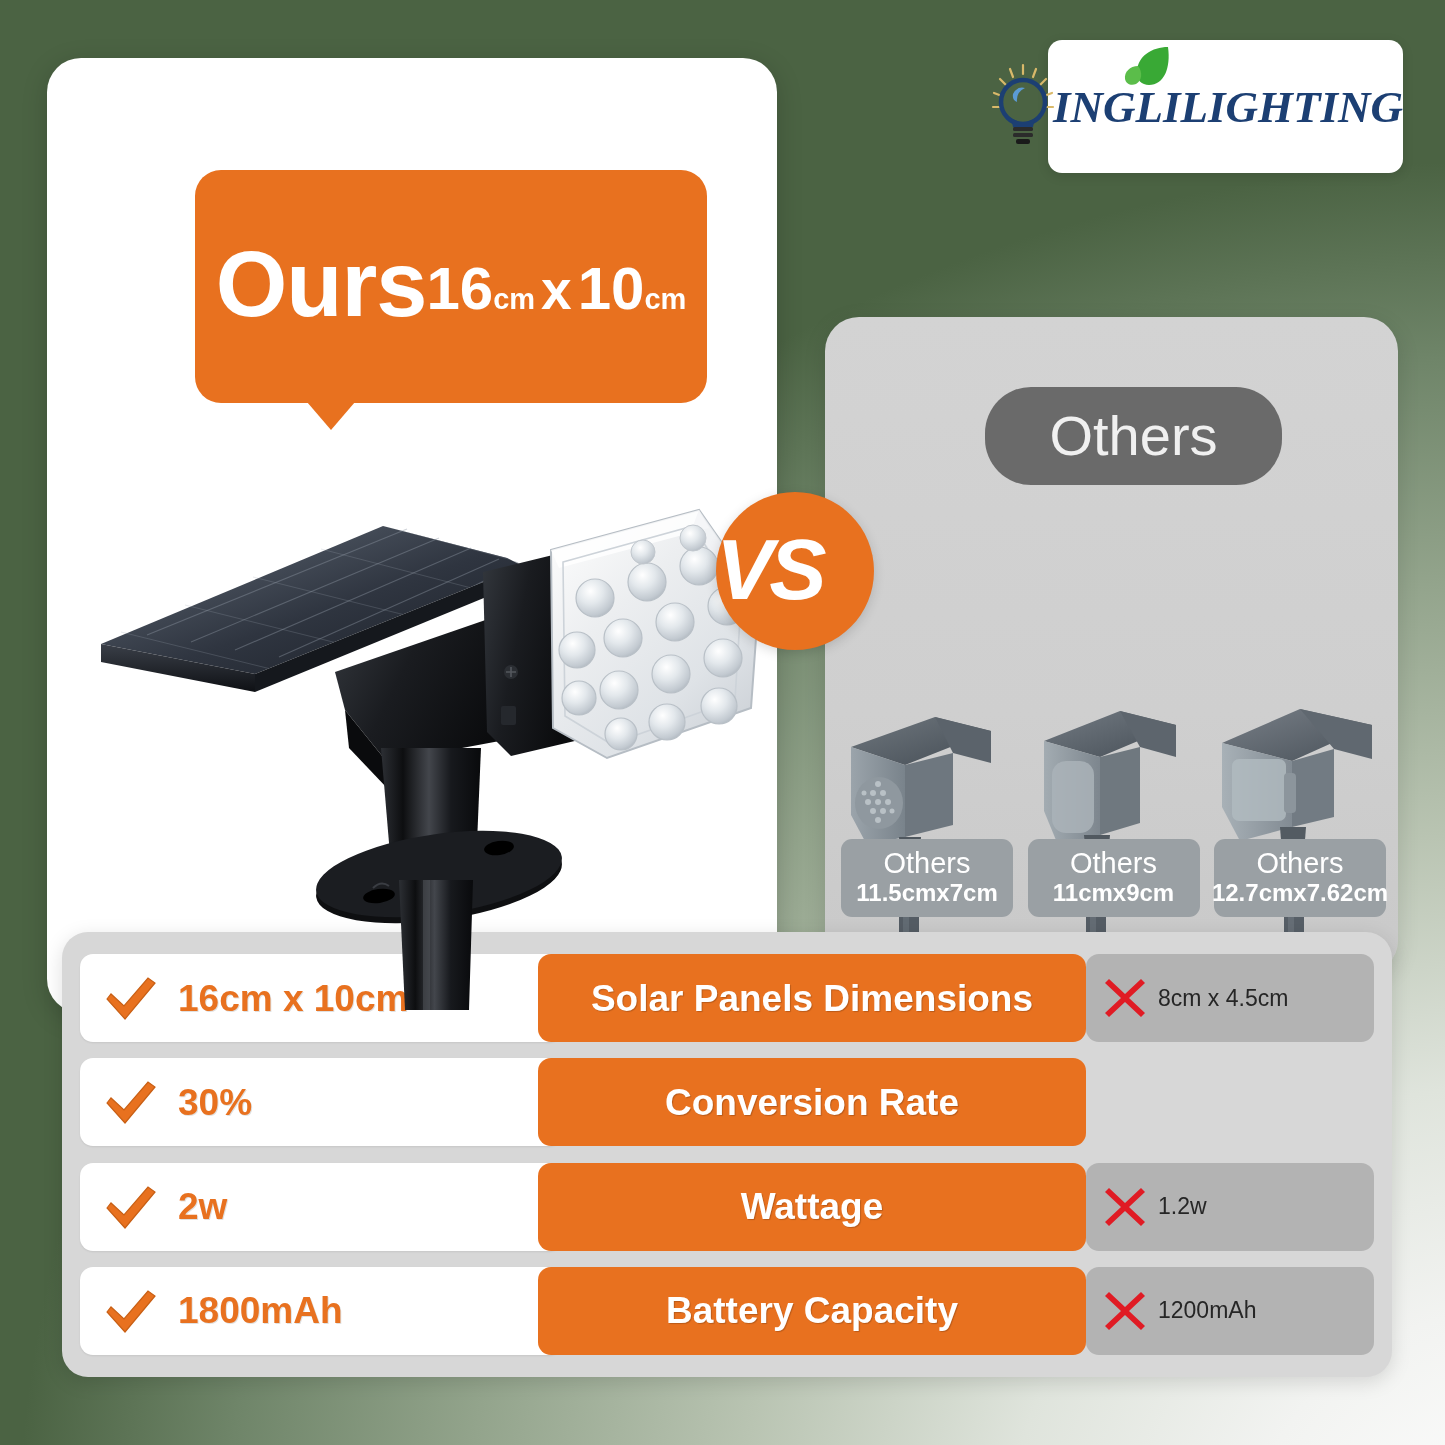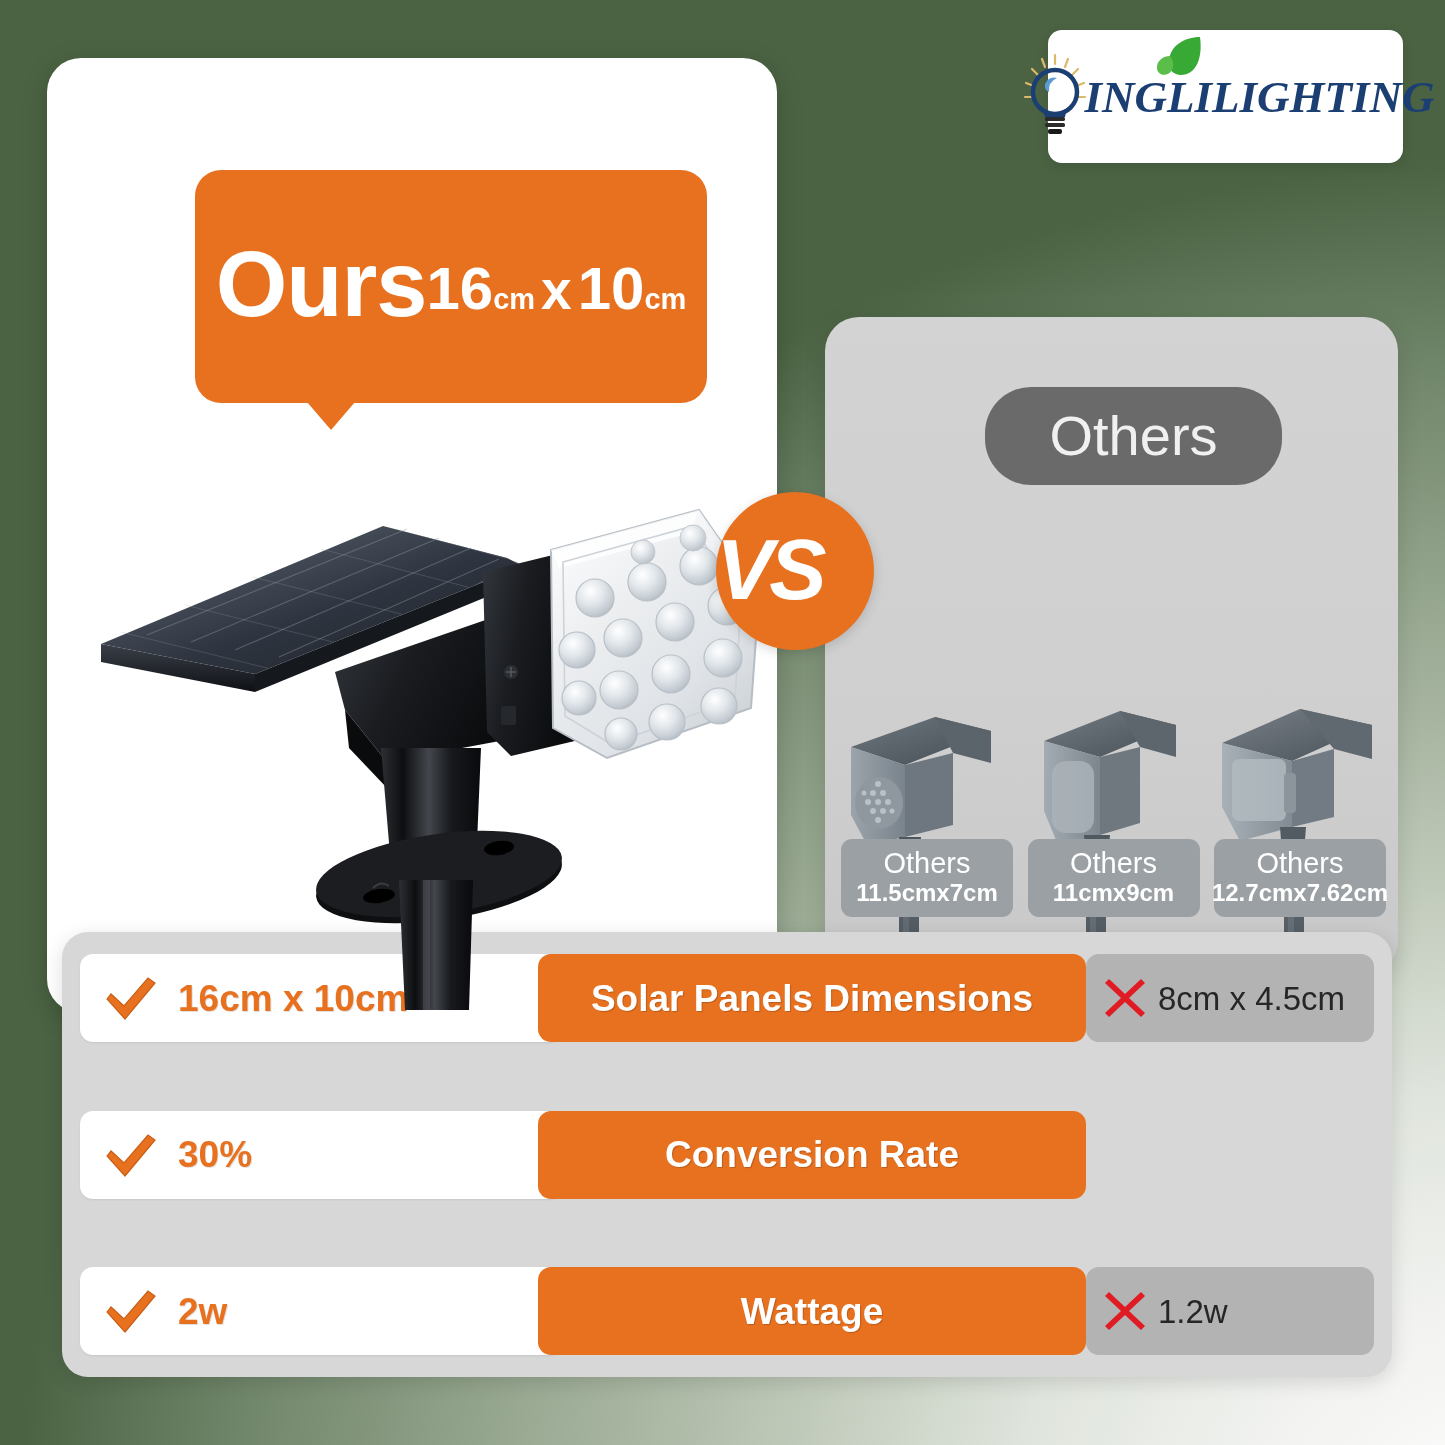--- a/index.html
+++ b/index.html
@@ -105,25 +105,25 @@
     background: #9aa0a4; border-radius: 11px;
     display: flex; flex-direction: column;
     align-items: center; justify-content: center;
     z-index: 4; padding: 5px 2px;
   }
   .comp-label .t { color: #ffffff; font-size: 29px; font-weight: 400; line-height: 1.05; }
   .comp-label .s { color: #ffffff; font-size: 24px; font-weight: 700; line-height: 1.2; margin-top: 1px; white-space: nowrap; }
 
   
   .logo-box {
-    position: absolute; left: 1048px; top: 30px;
+    position: absolute; left: 1048px; top: 40px;
     width: 355px; height: 133px;
     background: #ffffff; border-radius: 14px;
     box-shadow: 0 3px 12px rgba(0,0,0,0.12);
-    display: flex; align-items: center; justify-content: center;
+    display: flex; align-items: center; justify-content: flex-end;
   }
   .logo-inner { display: flex; align-items: center; position: relative; }
   .logo-word {
     font-family: "Liberation Serif", serif;
     font-style: italic; font-weight: bold;
     font-size: 45px; color: #1c3f73; letter-spacing: 0px;
     margin-left: -8px;
   }
 
   
@@ -161,21 +161,21 @@
     text-shadow: 1px 1px 1px rgba(0,0,0,0.2);
   }
   .cell-others {
     position: absolute; left: 1006px; top: 0;
     width: 288px; height: 88px;
     background: #b3b3b3; border-radius: 13px;
     display: flex; align-items: center; padding-left: 8px;
   }
   .xmark { width: 62px; flex: 0 0 62px; display: flex; align-items: center; justify-content: center; }
   .others-val {
-    color: #262626; font-size: 33px; font-weight: 400;
+    color: #262626; font-size: 23px; font-weight: 400;
     line-height: 1; margin-left: 2px; white-space: nowrap;
   }
 </style>
 </head>
 <body>
 
 <div id="stage">
 
   <div class="ours-card">
 
@@ -489,16 +489,37 @@
       <div class="cell-others">
         <div class="xmark">
           <svg width="46" height="46" viewBox="0 0 46 46">
               <path d="M7,4 L23,19 L39,4 L43,8 L27,23 L43,38 L39,42 L23,27 L7,42 L3,38 L19,23 L3,8 Z" fill="#e01b24"></path>
             </svg>
         </div>
         <span class="others-val">1.2w</span>
       </div>
     </div>
 
+    <div class="trow">
+      <div class="cell-ours">
+        <div class="tick">
+          <svg width="56" height="52" viewBox="0 0 56 52">
+              <path d="M4,27 L8,22 L21,34 L45,6 L52,11 L22,47 Z" fill="#e8711f" stroke="#c85f14" stroke-width="1.2"></path>
+            </svg>
+        </div>
+        <span class="ours-val">1800mAh</span>
+      </div>
+      <div class="cell-feature">
+        <span>Battery Capacity</span>
+      </div>
+      <div class="cell-others">
+        <div class="xmark">
+          <svg width="46" height="46" viewBox="0 0 46 46">
+              <path d="M7,4 L23,19 L39,4 L43,8 L27,23 L43,38 L39,42 L23,27 L7,42 L3,38 L19,23 L3,8 Z" fill="#e01b24"></path>
+            </svg>
+        </div>
+        <span class="others-val">1200mAh</span>
+      </div>
+    </div>
 
   </div>
 
 </div>
 
 </body></html>

